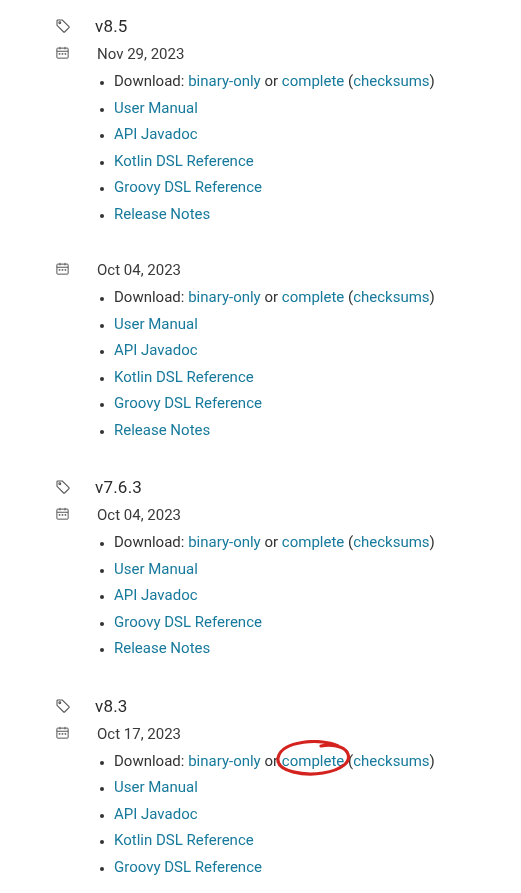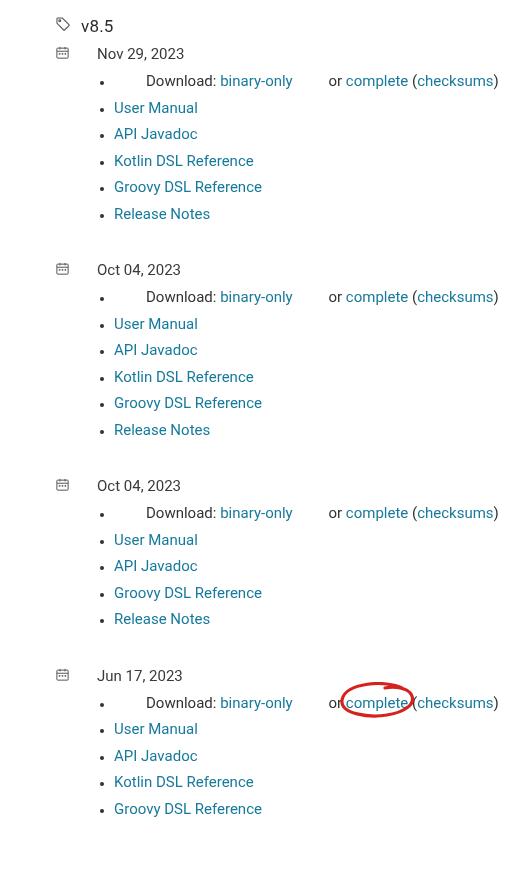--- a/index.html
+++ b/index.html
@@ -10,21 +10,22 @@
     font-size: 15px;
     color: #333;
     background: #fff;
     width: 521px;
   }
   .release {
     margin-bottom: 34px;
   }
   .version-row {
     display: flex;
-    gap: 10px;
+    align-items: center;
+    gap: 24px;
     margin-bottom: 9px;
     margin-left: -1px;
   }
   .version-label {
     font-size: 17px;
     color: #2b2b2b;
     letter-spacing: 0.2px;
   }
   .date-row {
     display: flex;
@@ -48,21 +49,21 @@
   }
   ul.links li::marker {
     color: #333;
     font-size: 12px;
   }
   a.link {
     color: #177a9c;
     text-decoration: none;
     text-align: center;
   }
-  .plain { color: #333; margin-left: 32px; }
+  .plain { color: #333; }
   .paren { color: #333; }
 
   
   .tag-icon, .cal-icon { flex: 0 0 auto; }
   .tag-icon svg, .cal-icon svg { display: block; }
 
   
   .circle-wrap {
     position: relative;
     display: inline;
@@ -131,20 +132,29 @@
       <ul class="links">
         <li><span class="plain">Download:</span> <a href="#" class="link">binary-only</a> <span class="plain">or</span> <a href="#" class="link">complete</a> <span class="paren">(</span><a href="#" class="link">checksums</a><span class="paren">)</span></li>
         <li><a href="#" class="link">User Manual</a></li>
         <li><a href="#" class="link">API Javadoc</a></li>
         <li><a href="#" class="link">Kotlin DSL Reference</a></li>
         <li><a href="#" class="link">Groovy DSL Reference</a></li>
         <li><a href="#" class="link">Release Notes</a></li>
       </ul>
     </div>
     <div class="release">
+      <div class="version-row">
+        <span class="tag-icon">
+          <svg width="16" height="16" viewBox="0 0 24 24" fill="none" stroke="#555" stroke-width="1.6">
+            <path d="M3 11 L3 4 C3 3.4 3.4 3 4 3 L11 3 L21 13 C21.4 13.4 21.4 14 21 14.4 L14.4 21 C14 21.4 13.4 21.4 13 21 Z"></path>
+            <circle cx="7.2" cy="7.2" r="1.4"></circle>
+          </svg>
+        </span>
+        <span class="version-label">v7.6.3</span>
+      </div>
       <div class="date-row">
         <span class="cal-icon">
           <svg width="15" height="15" viewBox="0 0 24 24" fill="none" stroke="#555" stroke-width="1.6">
             <rect x="3" y="5" width="18" height="16" rx="1"></rect>
             <line x1="3" y1="10" x2="21" y2="10"></line>
             <line x1="8" y1="3" x2="8" y2="7"></line>
             <line x1="16" y1="3" x2="16" y2="7"></line>
             <rect x="6" y="13" width="2.5" height="2.5" fill="#555" stroke="none"></rect>
             <rect x="10.7" y="13" width="2.5" height="2.5" fill="#555" stroke="none"></rect>
             <rect x="15.4" y="13" width="2.5" height="2.5" fill="#555" stroke="none"></rect>
@@ -154,33 +164,42 @@
       </div>
       <ul class="links">
         <li><span class="plain">Download:</span> <a href="#" class="link">binary-only</a> <span class="plain">or</span> <a href="#" class="link">complete</a> <span class="paren">(</span><a href="#" class="link">checksums</a><span class="paren">)</span></li>
         <li><a href="#" class="link">User Manual</a></li>
         <li><a href="#" class="link">API Javadoc</a></li>
         <li><a href="#" class="link">Groovy DSL Reference</a></li>
         <li><a href="#" class="link">Release Notes</a></li>
       </ul>
     </div>
     <div class="release">
-      <div class="date-row">
-        <span class="cal-icon">
-          <svg width="15" height="15" viewBox="0 0 24 24" fill="none" stroke="#555" stroke-width="1.6">
-            <rect x="3" y="5" width="18" height="16" rx="1"></rect>
-            <line x1="3" y1="10" x2="21" y2="10"></line>
-            <line x1="8" y1="3" x2="8" y2="7"></line>
-            <line x1="16" y1="3" x2="16" y2="7"></line>
-            <rect x="6" y="13" width="2.5" height="2.5" fill="#555" stroke="none"></rect>
-            <rect x="10.7" y="13" width="2.5" height="2.5" fill="#555" stroke="none"></rect>
-            <rect x="15.4" y="13" width="2.5" height="2.5" fill="#555" stroke="none"></rect>
-          </svg>
-        </span>
-        <span class="date-label">Jun 17, 2023</span>
+      <div class="version-row">
+        <span class="tag-icon">
+          <svg width="16" height="16" viewBox="0 0 24 24" fill="none" stroke="#555" stroke-width="1.6">
+            <path d="M3 11 L3 4 C3 3.4 3.4 3 4 3 L11 3 L21 13 C21.4 13.4 21.4 14 21 14.4 L14.4 21 C14 21.4 13.4 21.4 13 21 Z"></path>
+            <circle cx="7.2" cy="7.2" r="1.4"></circle>
+          </svg>
+        </span>
+        <span class="version-label">v8.3</span>
+      </div>
+      <div class="date-row">
+        <span class="cal-icon">
+          <svg width="15" height="15" viewBox="0 0 24 24" fill="none" stroke="#555" stroke-width="1.6">
+            <rect x="3" y="5" width="18" height="16" rx="1"></rect>
+            <line x1="3" y1="10" x2="21" y2="10"></line>
+            <line x1="8" y1="3" x2="8" y2="7"></line>
+            <line x1="16" y1="3" x2="16" y2="7"></line>
+            <rect x="6" y="13" width="2.5" height="2.5" fill="#555" stroke="none"></rect>
+            <rect x="10.7" y="13" width="2.5" height="2.5" fill="#555" stroke="none"></rect>
+            <rect x="15.4" y="13" width="2.5" height="2.5" fill="#555" stroke="none"></rect>
+          </svg>
+        </span>
+        <span class="date-label">Oct 17, 2023</span>
       </div>
       <ul class="links">
         <li><span class="plain">Download:</span> <a href="#" class="link">binary-only</a> <span class="plain">or</span> <span class="circle-wrap"><a href="#" class="link">complete</a><svg class="hand-circle" viewBox="0 0 82 36">
               <path d="M 65 6 C 50 -2, 8 0, 5 18 C 3 32, 32 36, 50 33 C 68 30, 80 22, 74 12 C 70 6, 58 4, 48 6" fill="none" stroke="#d4221e" stroke-width="3.2" stroke-linecap="round" stroke-linejoin="round"></path>
             </svg></span> <span class="paren">(</span><a href="#" class="link">checksums</a><span class="paren">)</span></li>
         <li><a href="#" class="link">User Manual</a></li>
         <li><a href="#" class="link">API Javadoc</a></li>
         <li><a href="#" class="link">Kotlin DSL Reference</a></li>
         <li><a href="#" class="link">Groovy DSL Reference</a></li>
       </ul>

